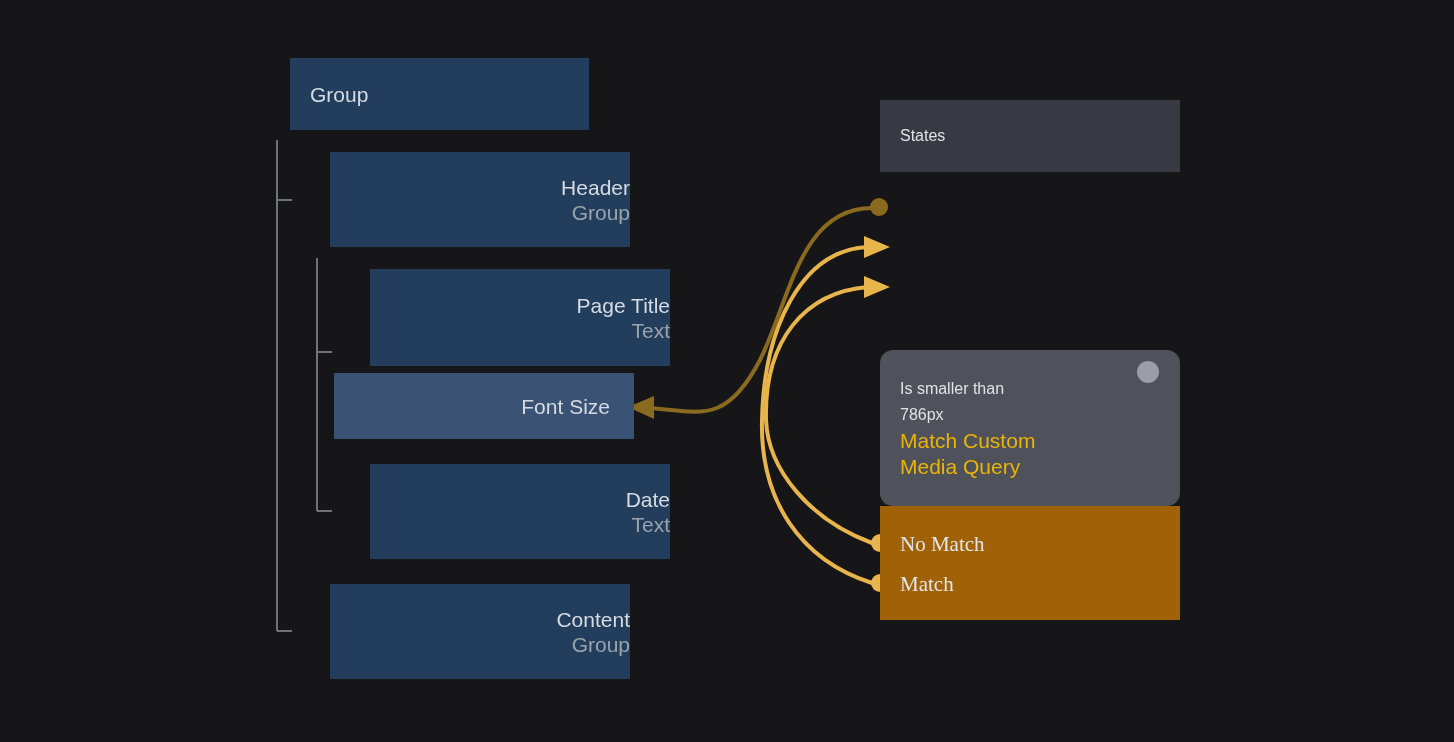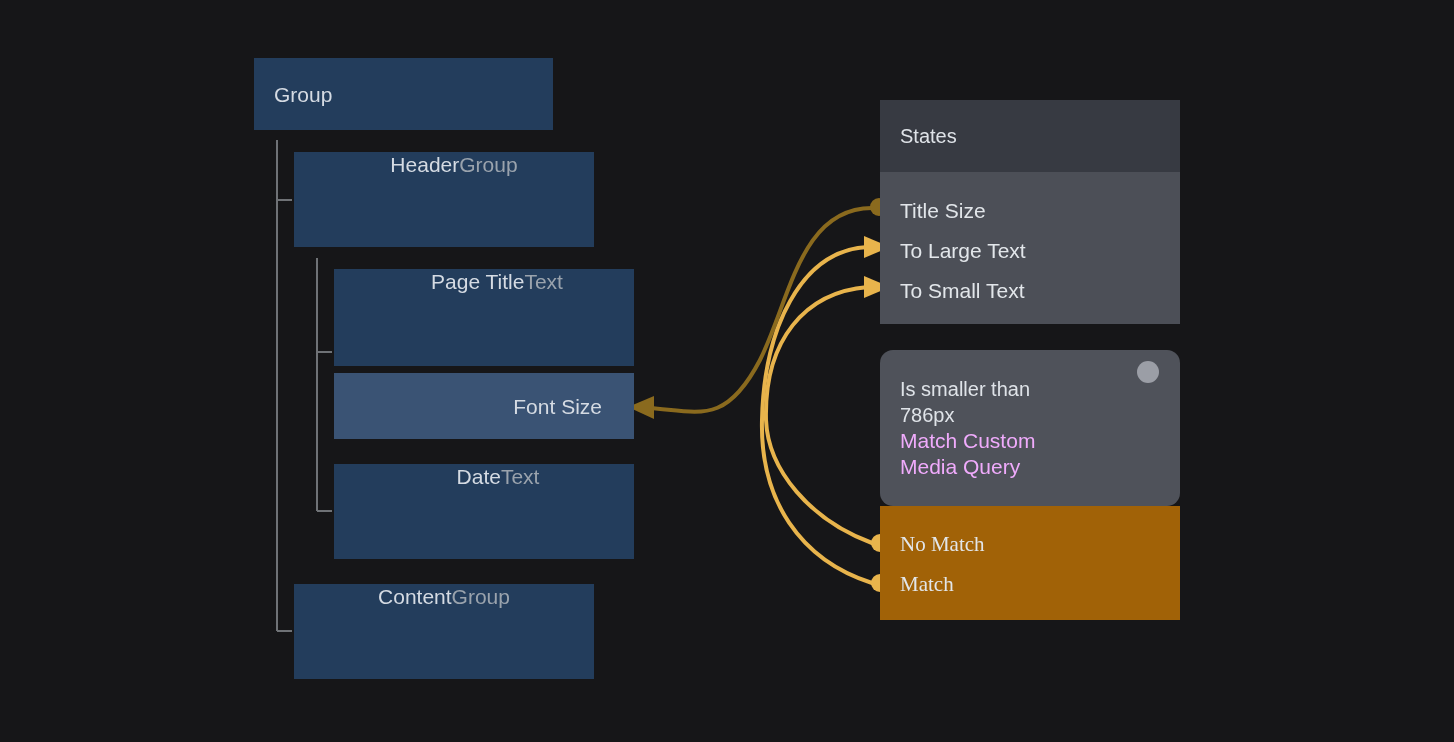--- a/index.html
+++ b/index.html
@@ -22,52 +22,54 @@
     width: 1454px;
     height: 742px;
   }
 
   
   .node {
     position: absolute;
     background: #233d5c;
     color: #ced5de;
     box-sizing: border-box;
+    margin-left: 36px;
   }
   .node .title {
     font-size: 21px;
     line-height: 25px;
     color: #d5dbe3;
     white-space: nowrap;
   }
   .node .subtitle {
     font-size: 21px;
     line-height: 25px;
     color: #9aa3ad;
     white-space: nowrap;
   }
   .node.single {
     display: flex;
     align-items: center;
   }
   .node.double {
     display: flex;
-    flex-direction: row;
+    flex-direction: column;
     justify-content: center;
+    text-align: right;
   }
 
   
   .prop-row {
     position: absolute;
     background: #3a5374;
     display: flex;
     align-items: center;
     justify-content: flex-end;
     box-sizing: border-box;
-    padding-right: 32px;
+    padding-right: 24px;
   }
   .prop-row .prop-label {
     font-size: 21px;
     line-height: 25px;
     color: #d5dbe3;
     white-space: nowrap;
   }
 
   
   .panel {
@@ -79,29 +81,29 @@
     box-sizing: border-box;
     display: flex;
     flex-direction: column;
     justify-content: center;
   }
   .panel-header.alt {
     background: #4f525a;
     position: relative;
   }
   .panel-header .hdr-title {
-    font-size: 20px;
+    font-size: 16px;
     line-height: 26px;
     color: #dfe3e8;
     white-space: nowrap;
   }
   .panel-header .hdr-sub {
     font-size: 21px;
     line-height: 26px;
-    color: #f0abfc;
+    color: #eab308;
     white-space: nowrap;
   }
   .panel-body {
     background: #4c4f57;
     box-sizing: border-box;
   }
   .panel-body.alt {
     background: #a16207;
     font-family: Liberation Serif, serif;
   }
@@ -184,31 +186,20 @@
 </div>
 
 <div class="node double" style="left:294px; top:584px; width:300px; height:95px; ">
   <div class="title">Content</div>
   <div class="subtitle">Group</div>
 </div>
 
 <div class="panel" style="left:880px; top:100px; width:300px; height:224px;">
   <div class="panel-header" style="height:72px; padding-left:20px;">
     <div class="hdr-title">States</div>
-  </div>
-  <div class="panel-body" style="height:152px; padding-top:18px; padding-left:20px;">
-    <div class="port-row">
-      <span class="port-label">Title Size</span>
-    </div>
-    <div class="port-row">
-      <span class="port-label">To Large Text</span>
-    </div>
-    <div class="port-row">
-      <span class="port-label">To Small Text</span>
-    </div>
   </div>
 </div>
 
 <div class="panel" style="left:880px; top:350px; width:300px; height:270px;">
   <div class="panel-header alt" style="height:156px; padding-left:20px;border-radius:13px;">
     <div class="hdr-title">Is smaller than</div>
     <div class="hdr-title">786px</div>
     <div class="hdr-sub">Match Custom</div>
     <div class="hdr-sub">Media Query</div>
     <span class="corner-dot" style="right:21px; top:11px;"></span>

